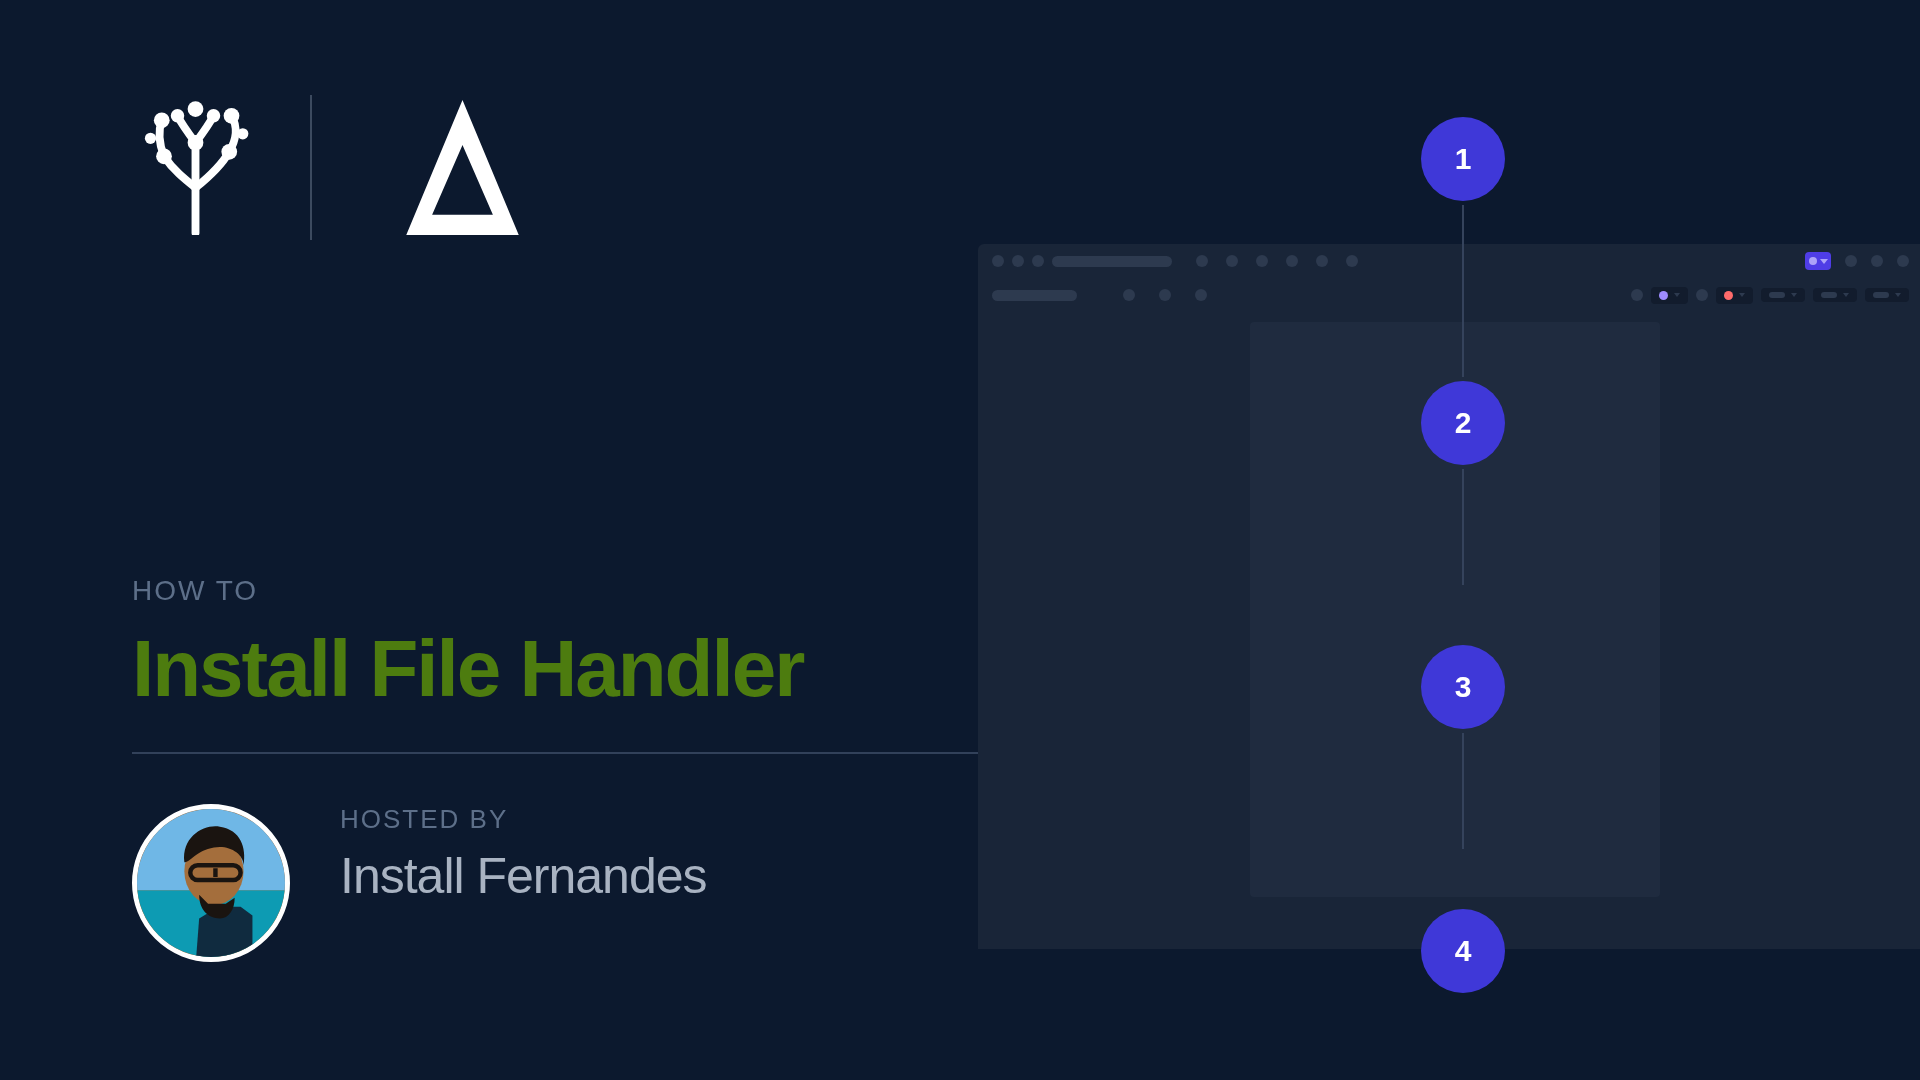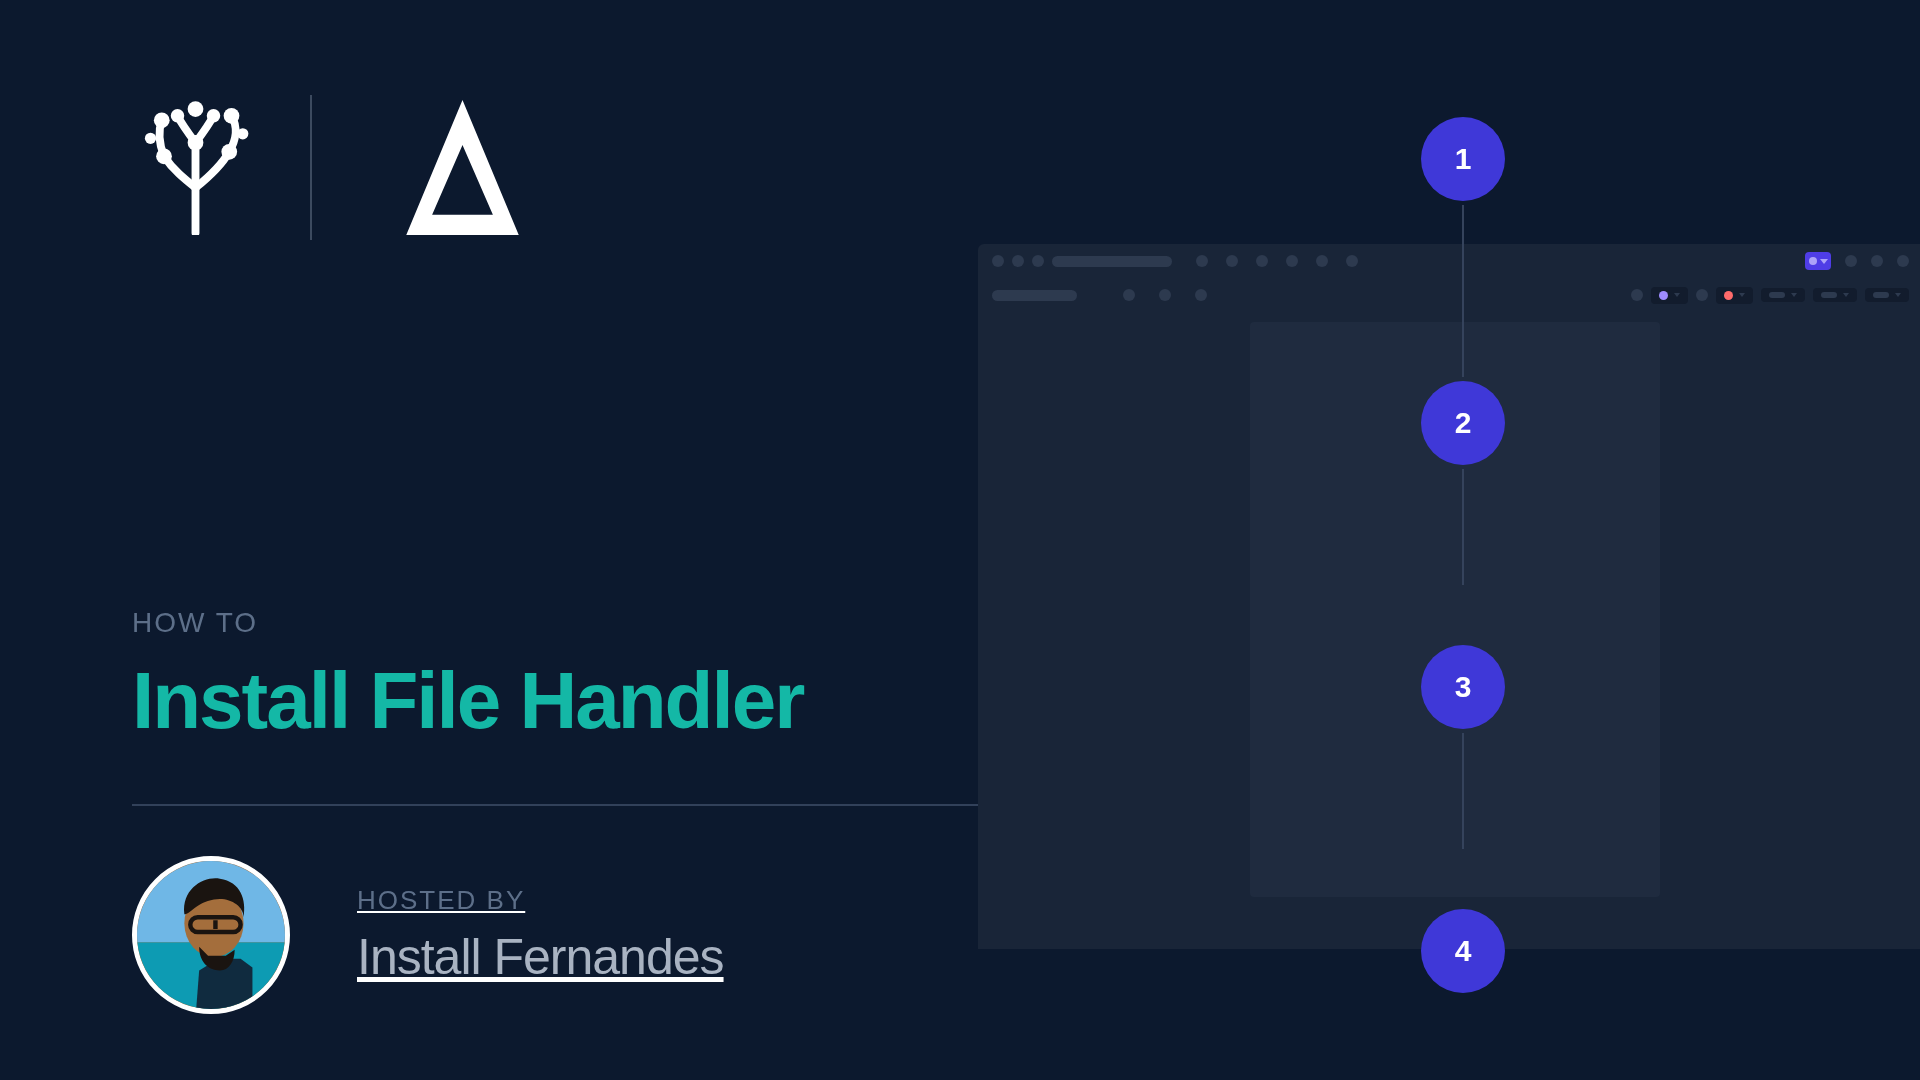--- a/index.html
+++ b/index.html
@@ -29,50 +29,48 @@
     height: 145px;
     background: #3c4a5f;
     margin: 0 90px 0 50px;
   }
   .logo-delta { width: 120px; height: 140px; display:flex; align-items:center; justify-content:center; }
   .logo-delta svg { width: 115px; height: 135px; }
 
   
   .content {
     position: absolute;
-    top: 607px;
+    top: 575px;
     left: 132px;
     width: 1000px;
   }
   .kicker {
     font-size: 28px;
     font-weight: 500;
     letter-spacing: 2px;
     color: #5d6f89;
     margin-bottom: 22px;
   }
   .title {
     font-size: 80px;
     font-weight: 600;
     letter-spacing: -2px;
-    color: #14b8a6;
+    color: #4d7c0f;
     line-height: 1;
-    margin-bottom: 63px;
+    margin-bottom: 43px;
   }
   .hr {
     height: 2px;
     width: 990px;
     background: #32415a;
     margin-bottom: 50px;
   }
   .host {
     display: flex;
-    align-items: center;
-    gap: 67px;
-    text-decoration: underline;
+    gap: 50px;
   }
   .avatar {
     width: 158px;
     height: 158px;
     border-radius: 50%;
     border: 5px solid #fff;
     overflow: hidden;
     background: #a46e3c;
     position: relative;
     flex: none;

